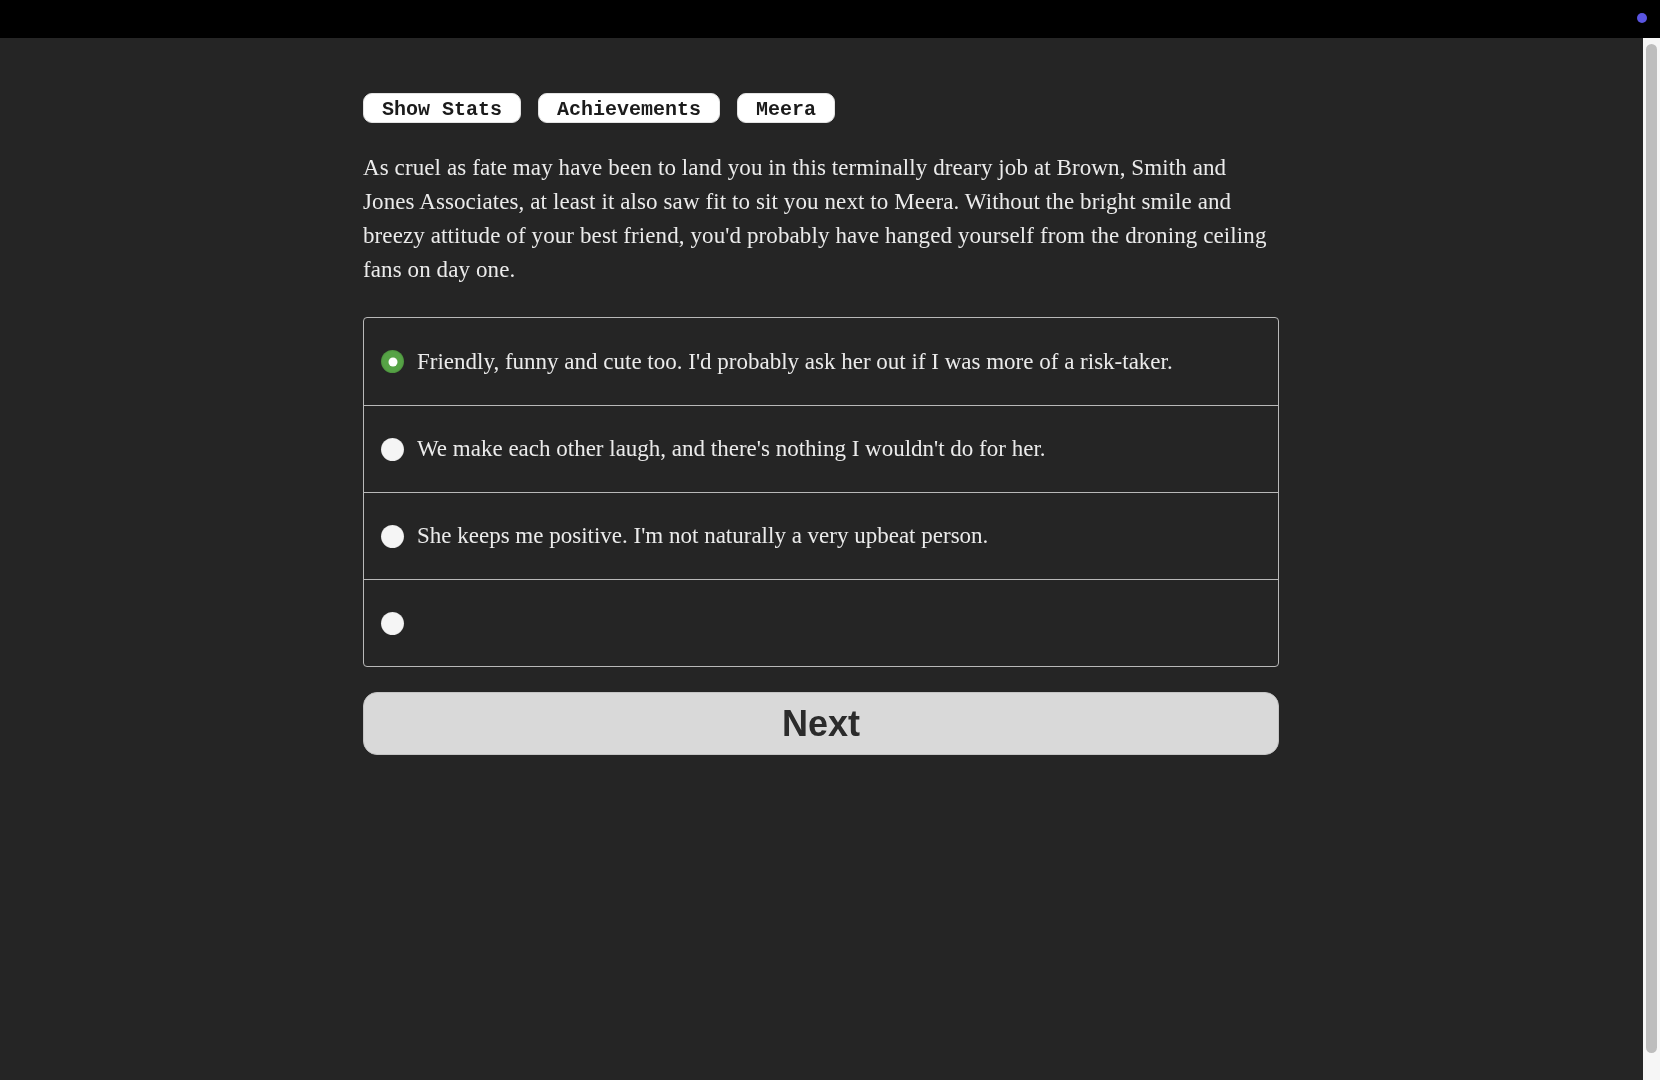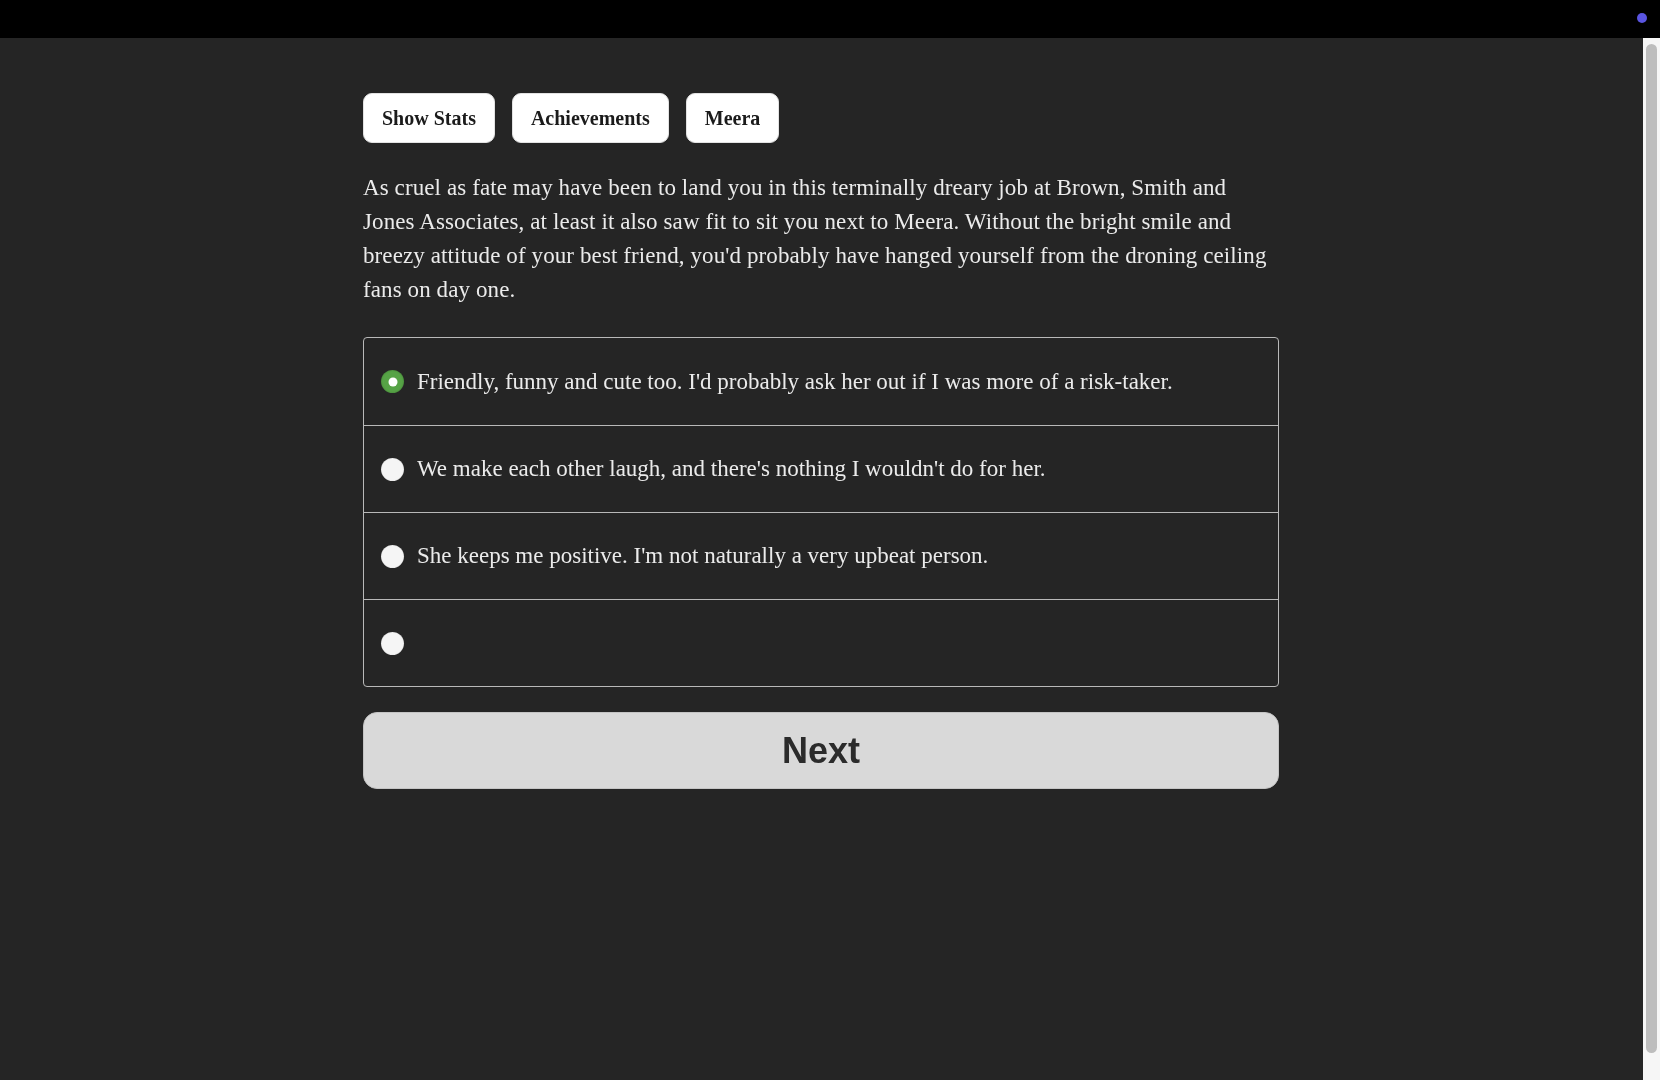--- a/index.html
+++ b/index.html
@@ -42,23 +42,23 @@
   .content{
     position:absolute;top:38px;left:363px;width:916px;
   }
 
   .toolbar{
     margin-top:55px;display:flex;gap:17px;align-items:center;
   }
   .tb-btn{
     background:var(--btn-bg);color:var(--btn-text);
     border:1px solid #e2e2e2;border-radius:9px;
-    font-family:Liberation Serif, serif;
+    font-family:Liberation Mono, monospace;
     font-size:20px;font-weight:600;
-    height:50px;padding:0 18px;line-height:32px;
+    height:30px;padding:0 18px;line-height:32px;
     cursor:pointer;white-space:nowrap;
   }
 
   .story{
     margin-top:28px;
     color:var(--story-text);
     font-family:"Liberation Serif","DejaVu Serif",serif;
     font-size:23px;line-height:34px;
     letter-spacing:0.1px;
   }
@@ -93,21 +93,21 @@
     background:#ffffff;transform:translate(-50%,-50%);
   }
   .choice-label{
     color:var(--story-text);
     font-family:"Liberation Serif","DejaVu Serif",serif;
     font-size:23px;line-height:30px;
     padding-right:16px;
   }
 
   .next-btn{
-    display:block;width:916px;height:77px;
+    display:block;width:916px;height:63px;
     margin-top:25px;
     background:var(--next-bg);color:var(--next-text);
     border:1px solid #c4c4c4;border-radius:14px;
     font-family:"Liberation Sans",sans-serif;
     font-size:36px;font-weight:700;
     cursor:pointer;
   }
 </style>
 </head>
 <body>

